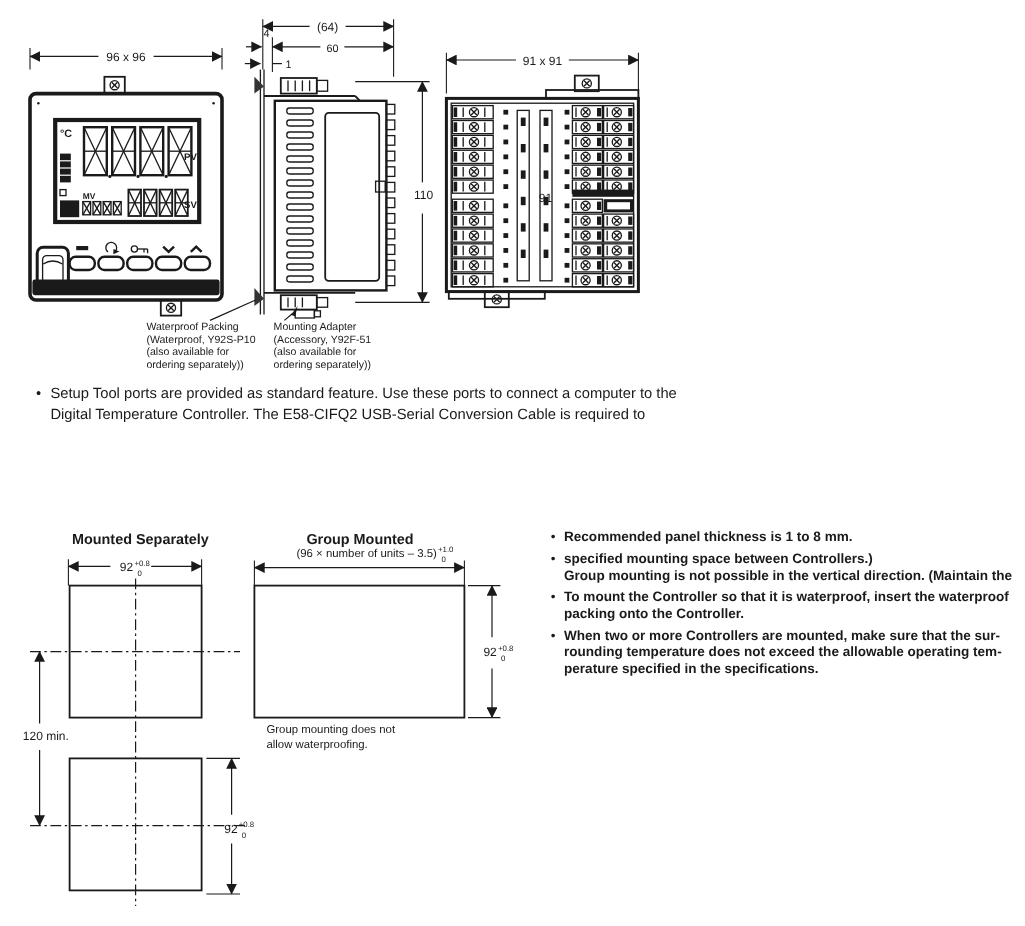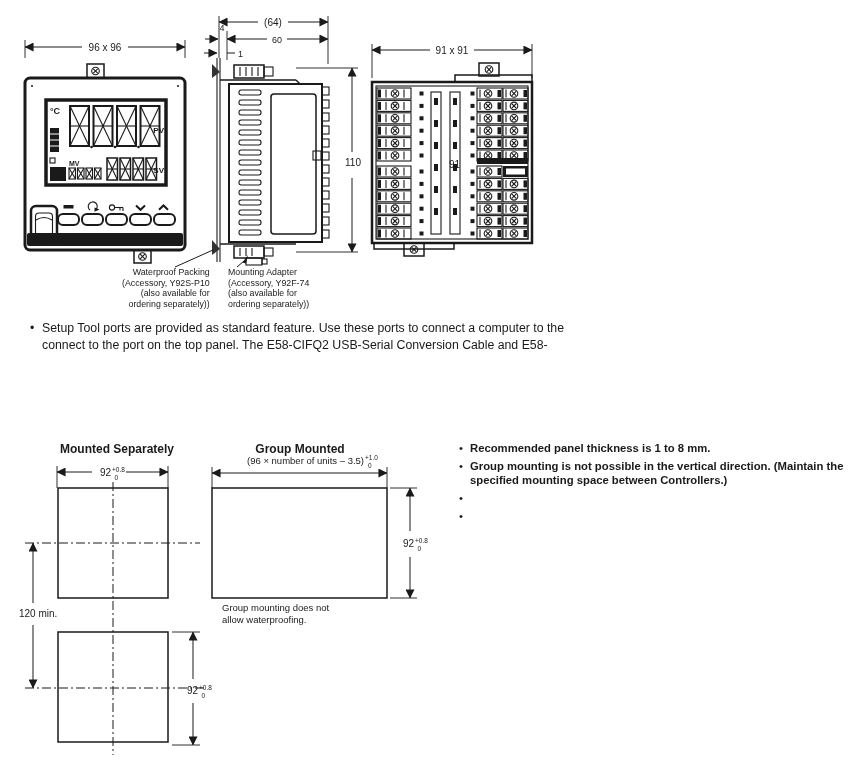--- a/index.html
+++ b/index.html
@@ -359,38 +359,38 @@
         <use href="#termR" x="503" y="178.4"></use>
         <use href="#termR" x="503" y="190.8"></use>
           <use href="#termR" x="503" y="203.2"></use>
         <use href="#termR" x="503" y="215.6"></use>
           <use href="#termR" x="503" y="228"></use>
         <rect x="477" y="158" width="51" height="6" class="f"></rect>
       </g>
     </g>
   </svg>
 
-  <div class="callout" style="left:122px;top:267px;text-align:right;">
+  <div class="callout" style="left:122px;top:267px;">
     <div>Waterproof Packing</div>
-    <div>(Accessory, Y92S-P10</div>
+    <div>(Waterproof, Y92S-P10</div>
     <div>(also available for</div>
     <div> ordering separately))</div>
   </div>
   <div class="callout" style="left:228px;top:267px;">
     <div>Mounting Adapter</div>
-    <div>(Accessory, Y92F-74</div>
+    <div>(Accessory, Y92F-51</div>
     <div>(also available for</div>
     <div>ordering separately))</div>
   </div>
 
   <div class="setup">
     <div class="blt">•</div>
     <div>
       <div class="ln">Setup Tool ports are provided as standard feature. Use these ports to connect a computer to the</div>
-      <div class="ln">connect to the port on the top panel. The E58-CIFQ2 USB-Serial Conversion Cable and E58-</div>
+      <div class="ln">Digital Temperature Controller. The E58-CIFQ2 USB-Serial Conversion Cable is required to</div>
     </div>
   </div>
 
   <svg style="top:435px" width="460" height="337" viewBox="0 0 460 337">
     <defs>
       <marker id="a2" viewBox="0 0 10 10" refX="9.5" refY="5" markerWidth="9" markerHeight="9" orient="auto-start-reverse">
         <path d="M0,0 L10,5 L0,10 z" fill="#1a1a1a"></path>
       </marker>
     </defs>
 
@@ -460,27 +460,34 @@
   <div class="notes">
     <div class="note">
       <div class="blt">•</div>
       <div>
           <div class="ln">Recommended panel thickness is 1 to 8 mm.</div>
         </div>
     </div>
     <div class="note">
       <div class="blt">•</div>
       <div>
+        <div class="ln">specified mounting space between Controllers.)</div>
         <div class="ln">Group mounting is not possible in the vertical direction. (Maintain the</div>
-        <div class="ln">specified mounting space between Controllers.)</div>
       </div>
     </div>
     <div class="note">
       <div class="blt">•</div>
       <div>
+        <div class="ln">To mount the Controller so that it is waterproof, insert the waterproof</div>
+        <div class="ln">packing onto the Controller.</div>
       </div>
     </div>
     <div class="note">
       <div class="blt">•</div>
+      <div>
+        <div class="ln">When two or more Controllers are mounted, make sure that the sur-</div>
+        <div class="ln">rounding temperature does not exceed the allowable operating tem-</div>
+        <div class="ln">perature specified in the specifications.</div>
+      </div>
     </div>
   </div>
 
 </div>
 
 </body></html>

